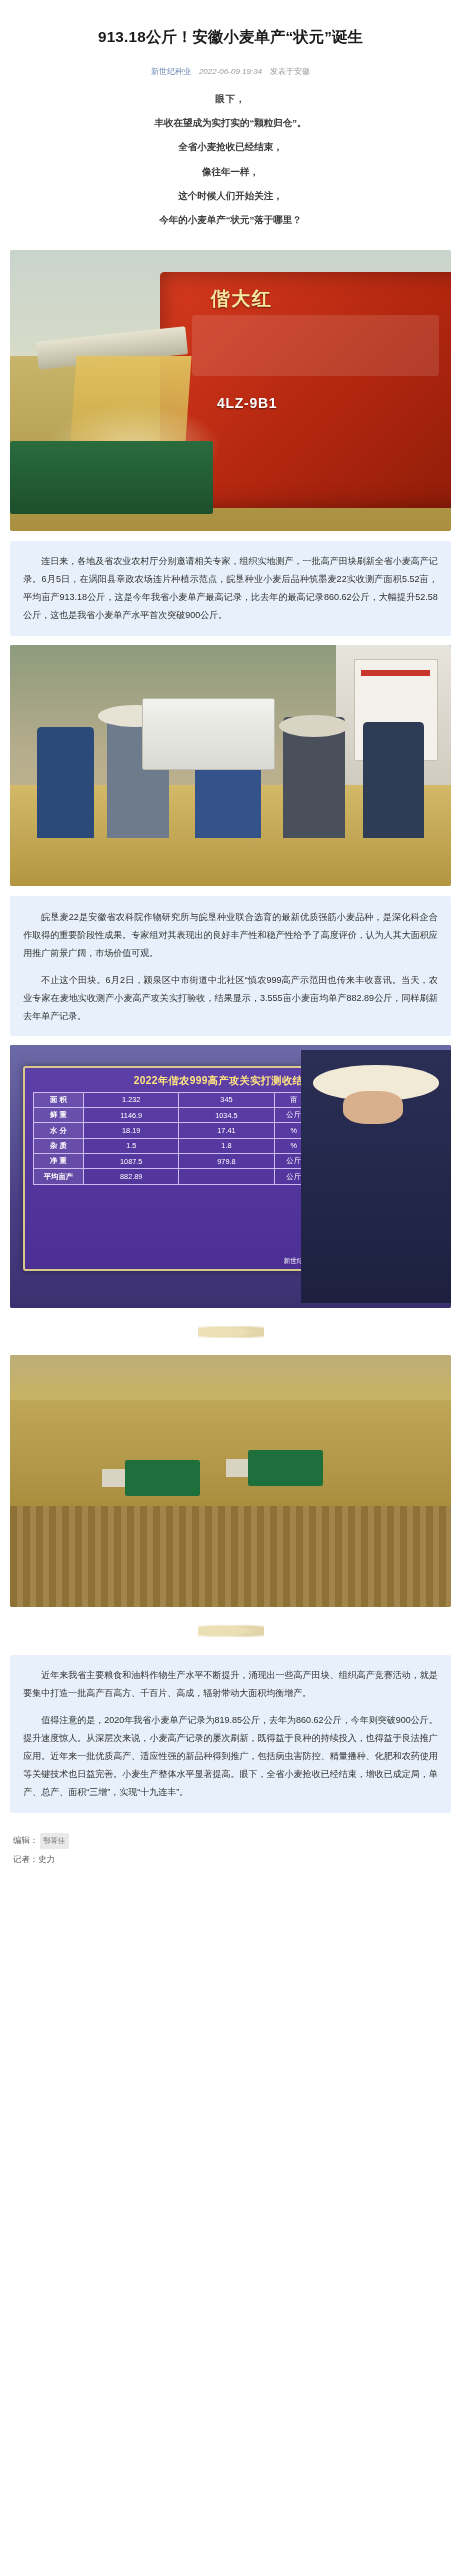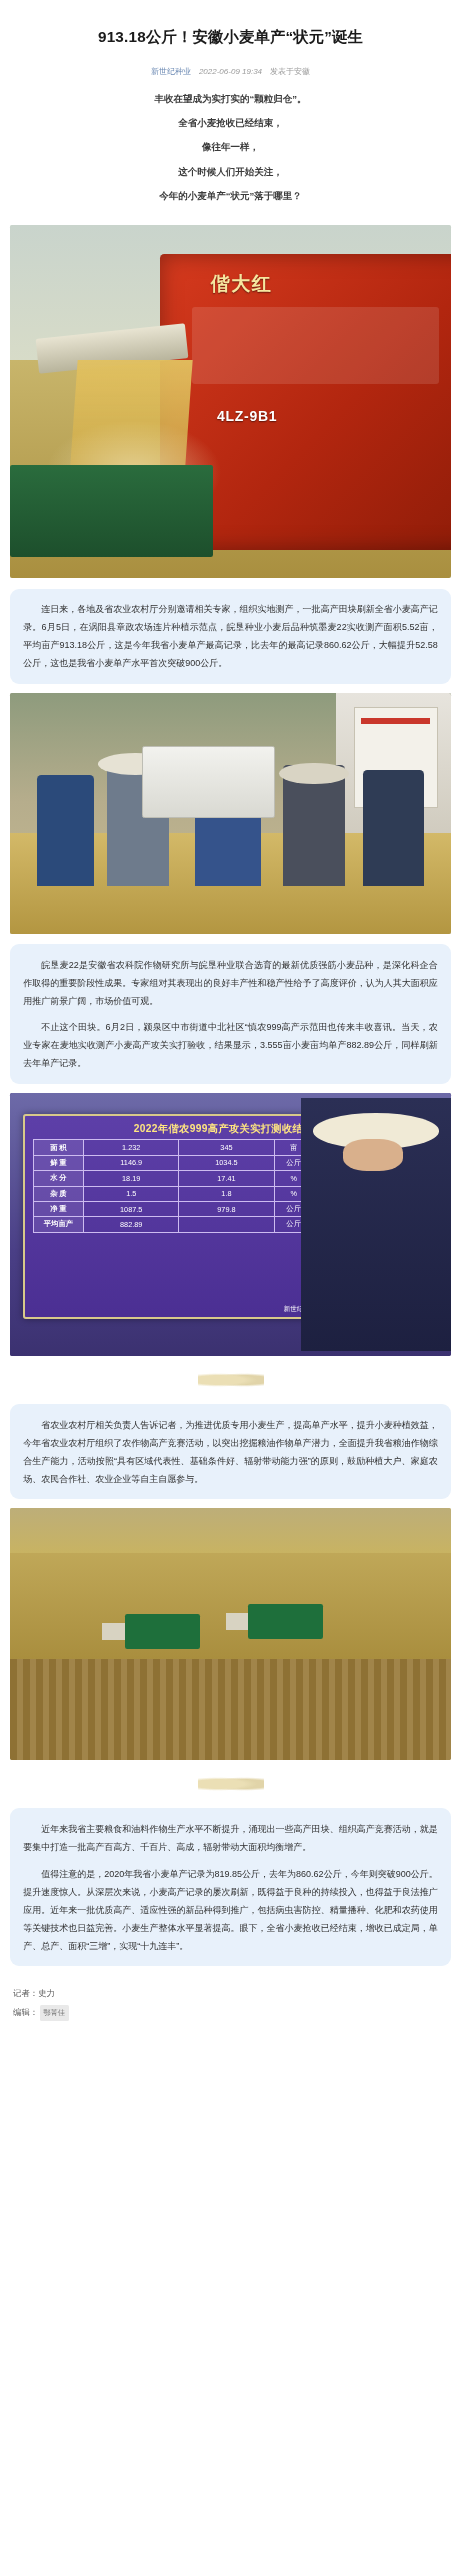--- a/index.html
+++ b/index.html
@@ -49,21 +49,21 @@
 
   .img-block {
     margin: 7.3px 10.2px 10.2px 10.2px;
     border-radius: 2.2px;
     overflow: hidden;
     position: relative;
   }
   .img-block .inner { position: relative; width: 100%; height: 100%; overflow: hidden; }
 
   
-  .img1 { height: 353px; background: linear-gradient(#cfd9cd, #bfcab8); }
+  .img1 { height: 281px; background: linear-gradient(#cfd9cd, #bfcab8); }
   .img1 .sky { position:absolute; left:0; right:0; top:0; height:40%;
      background: linear-gradient(#c9d4cc, #d8dcc8); }
   .img1 .field { position:absolute; left:0; right:0; bottom:0; height:62%;
      background: linear-gradient(#c8b56b, #a98f3f); }
   .img1 .machine {
      position:absolute; right:-6%; top:8%; width:72%; height:84%;
      background: linear-gradient(135deg,#d63a1e,#b2260f 55%,#8e1c08);
      border-radius: 4.4px 0 0 4.4px;
      box-shadow: inset 0 0 22px rgba(0,0,0,.35);
   }
@@ -96,21 +96,21 @@
   }
   .img1 .dust {
      position:absolute; left:8%; top:55%; width:40%; height:30%;
      background: radial-gradient(ellipse at center, rgba(240,226,180,.65), rgba(240,226,180,0) 70%);
   }
 
   
   .text-card {
     margin: 8.8px 10.2px;
     background: #e8f1fb;
-    border-radius: 9px;
+    border-radius: 2px;
     padding: 11.7px 13px;
   }
   .text-card p {
     margin: 0 0 8.8px 0;
     font-size: 9px;
     line-height: 2.0;
     color: #2f2f2f;
     text-align: justify;
     text-indent: 2em;
   }
@@ -152,21 +152,21 @@
   }
   .img3 .banner .bt {
      color:#ffe680; font-size:10.2px; font-weight:bold; text-align:right;
      line-height:1.3; margin-bottom:4.4px; letter-spacing:0.4px;
   }
   .img3 .banner table { width:100%; border-collapse:collapse; }
   .img3 .banner td {
      border:0.7px solid #cdbcf0; color:#ffffff; font-size:7.3px;
      padding:2.2px 2.9px; height:13px; text-align:center;
   }
-  .img3 .banner td.lbl { width:18%; background: rgba(255,255,255,.1); font-weight:bold;font-family:Liberation Serif, serif; }
+  .img3 .banner td.lbl { width:18%; background: rgba(255,255,255,.1); font-weight:bold; }
   .img3 .banner td.unit { width:14%; }
   .img3 .banner .logo {
      position:absolute; right:4.4px; bottom:2.9px; color:#ffffff; font-size:6.6px; opacity:.95;
   }
   .img3 .person {
      position:absolute; right:0%; top:2%; width:34%; height:96%;
      background: linear-gradient(#2b2f55,#1d2040);
   }
   .img3 .person .hat {
      position:absolute; left:8%; top:6%; width:84%; height:14%;
@@ -220,20 +220,21 @@
 
   <h1 class="article-title">913.18公斤！安徽小麦单产“状元”诞生</h1>
 
   <div class="meta-row">
     <span class="src">新世纪种业</span>
     <span class="date">2022-06-09 19:34</span>
     <span class="loc">发表于安徽</span>
   </div>
 
   <div class="lead">
+    <p class="first">眼下，</p>
     <p>丰收在望成为实打实的“颗粒归仓”。</p>
     <p>全省小麦抢收已经结束，</p>
     <p>像往年一样，</p>
     <p>这个时候人们开始关注，</p>
     <p>今年的小麦单产“状元”落于哪里？</p>
   </div>
 
   <div class="img-block img1">
     <div class="inner">
       <div class="sky"></div>
@@ -327,23 +328,20 @@
         <div class="hat"></div>
         <div class="face"></div>
       </div>
     </div>
   </div>
 
   <div class="sep">
     <div class="ear"></div>
   </div>
 
-  <div class="text-card">
-    <p>省农业农村厅相关负责人告诉记者，为推进优质专用小麦生产，提高单产水平，提升小麦种植效益，今年省农业农村厅组织了农作物高产竞赛活动，以突出挖掘粮油作物单产潜力，全面提升我省粮油作物综合生产能力，活动按照“具有区域代表性、基础条件好、辐射带动能力强”的原则，鼓励种植大户、家庭农场、农民合作社、农业企业等自主自愿参与。</p>
-  </div>
 
   <div class="img-block img4">
     <div class="inner">
       <div class="bg"></div>
       <div class="top"></div>
       <div class="soil"></div>
       <div class="c1"></div>
       <div class="c2"></div>
     </div>
   </div>
@@ -352,21 +350,21 @@
     <div class="ear"></div>
   </div>
 
   <div class="text-card">
     <p>近年来我省主要粮食和油料作物生产水平不断提升，涌现出一些高产田块、组织高产竞赛活动，就是要集中打造一批高产百高方、千百片、高成，辐射带动大面积均衡增产。</p>
     <p>值得注意的是，2020年我省小麦单产记录为819.85公斤，去年为860.62公斤，今年则突破900公斤。提升速度惊人。从深层次来说，小麦高产记录的屡次刷新，既得益于良种的持续投入，也得益于良法推广应用。近年来一批优质高产、适应性强的新品种得到推广，包括病虫害防控、精量播种、化肥和农药使用等关键技术也日益完善。小麦生产整体水平显著提高。眼下，全省小麦抢收已经结束，增收已成定局，单产、总产、面积“三增”，实现“十九连丰”。</p>
   </div>
 
   <div class="footer">
     <div class="line">
+      <span>编辑：</span><span class="badge">鄂菁佳</span>
+    </div>
+    <div class="line">
       <span>记者：</span><span>史力</span>
     </div>
-    <div class="line">
-      <span>编辑：</span><span class="badge">鄂菁佳</span>
-    </div>
   </div>
 
 </div>
 
 
 </body></html>

